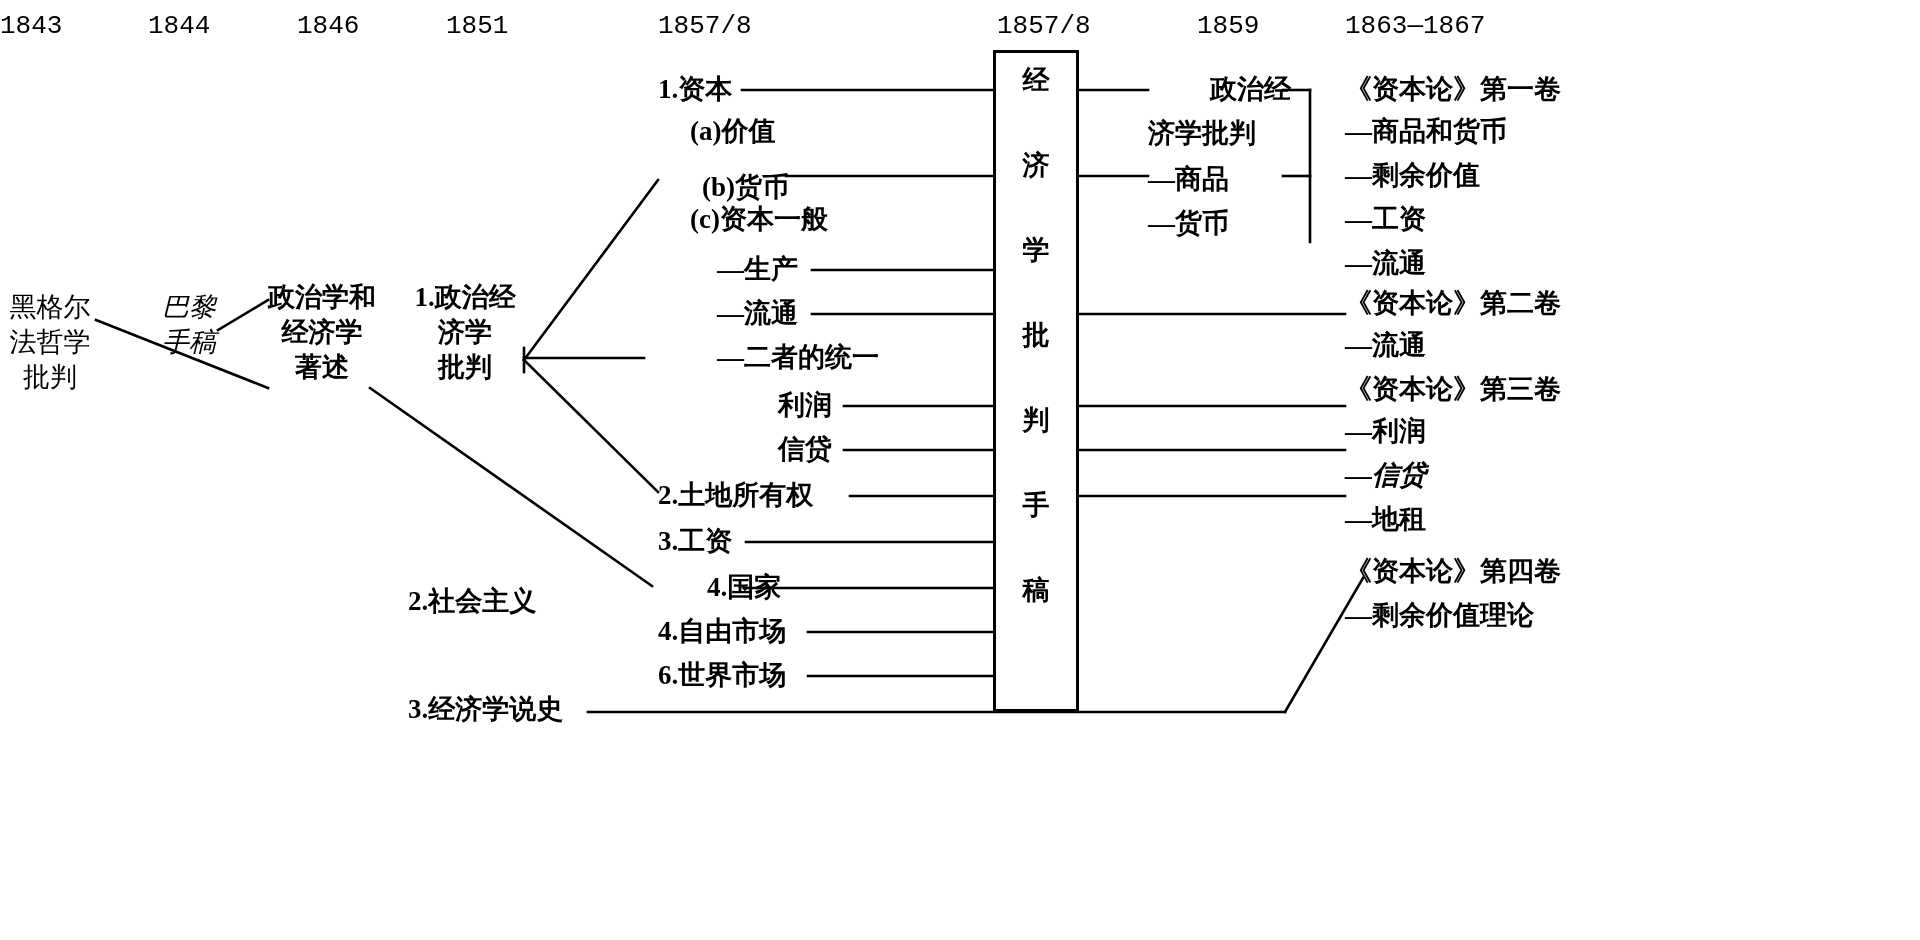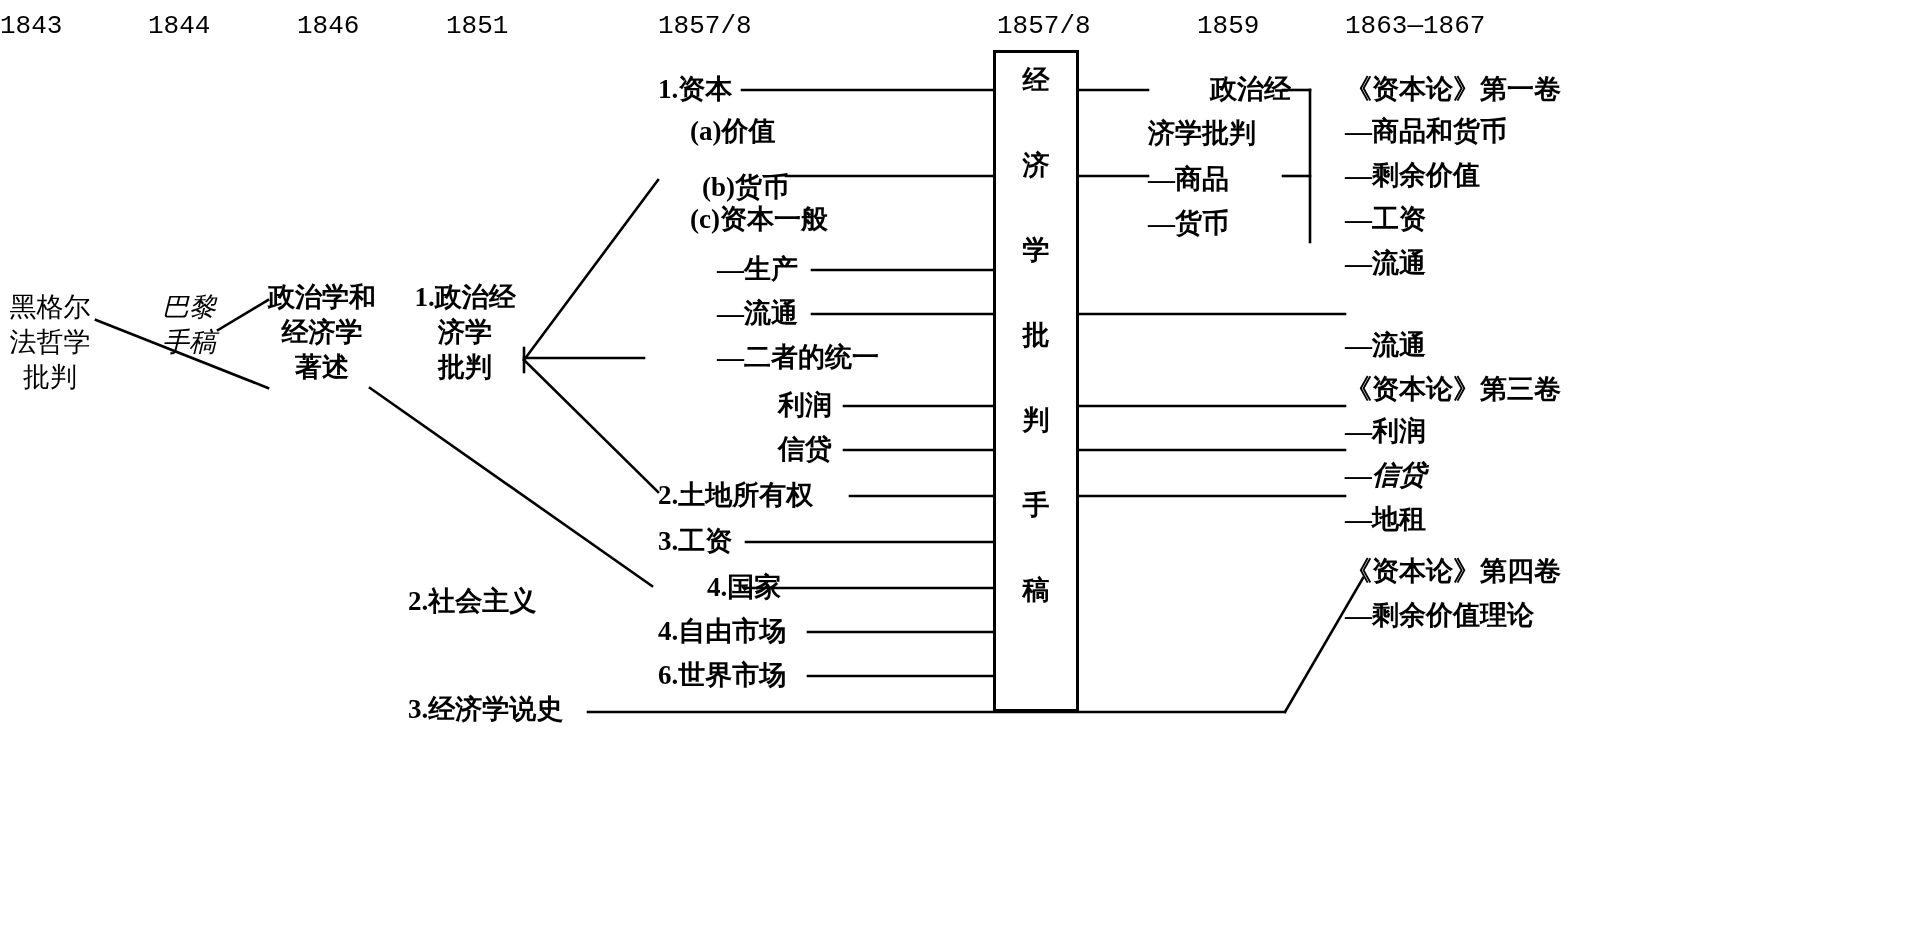--- a/index.html
+++ b/index.html
@@ -173,20 +173,21 @@
   <div class="node lbl bold" style="left:1148px; top:116px;">济学批判</div>
   <div class="node lbl bold" style="left:1148px; top:162px;">—商品</div>
   <div class="node lbl bold" style="left:1148px; top:206px;">—货币</div>
 
   <div class="node lbl bold" style="left:1345px; top:72px;">《资本论》第一卷</div>
   <div class="node lbl bold" style="left:1345px; top:114px;">—商品和货币</div>
   <div class="node lbl bold" style="left:1345px; top:158px;">—剩余价值</div>
   <div class="node lbl bold" style="left:1345px; top:202px;">—工资</div>
   <div class="node lbl bold" style="left:1345px; top:246px;">—流通</div>
 
+  <div class="node lbl bold" style="left:1345px; top:286px;">《资本论》第二卷</div>
   <div class="node lbl bold" style="left:1345px; top:328px;">—流通</div>
 
   <div class="node lbl bold" style="left:1345px; top:372px;">《资本论》第三卷</div>
   <div class="node lbl bold" style="left:1345px; top:414px;">—利润</div>
   <div class="node lbl bold" style="left:1345px; top:458px;font-style:italic;">—信贷</div>
   <div class="node lbl bold" style="left:1345px; top:502px;">—地租</div>
 
   <div class="node lbl bold" style="left:1345px; top:554px;text-align:center;">《资本论》第四卷</div>
   <div class="node lbl bold" style="left:1345px; top:598px;">—剩余价值理论</div>
 

